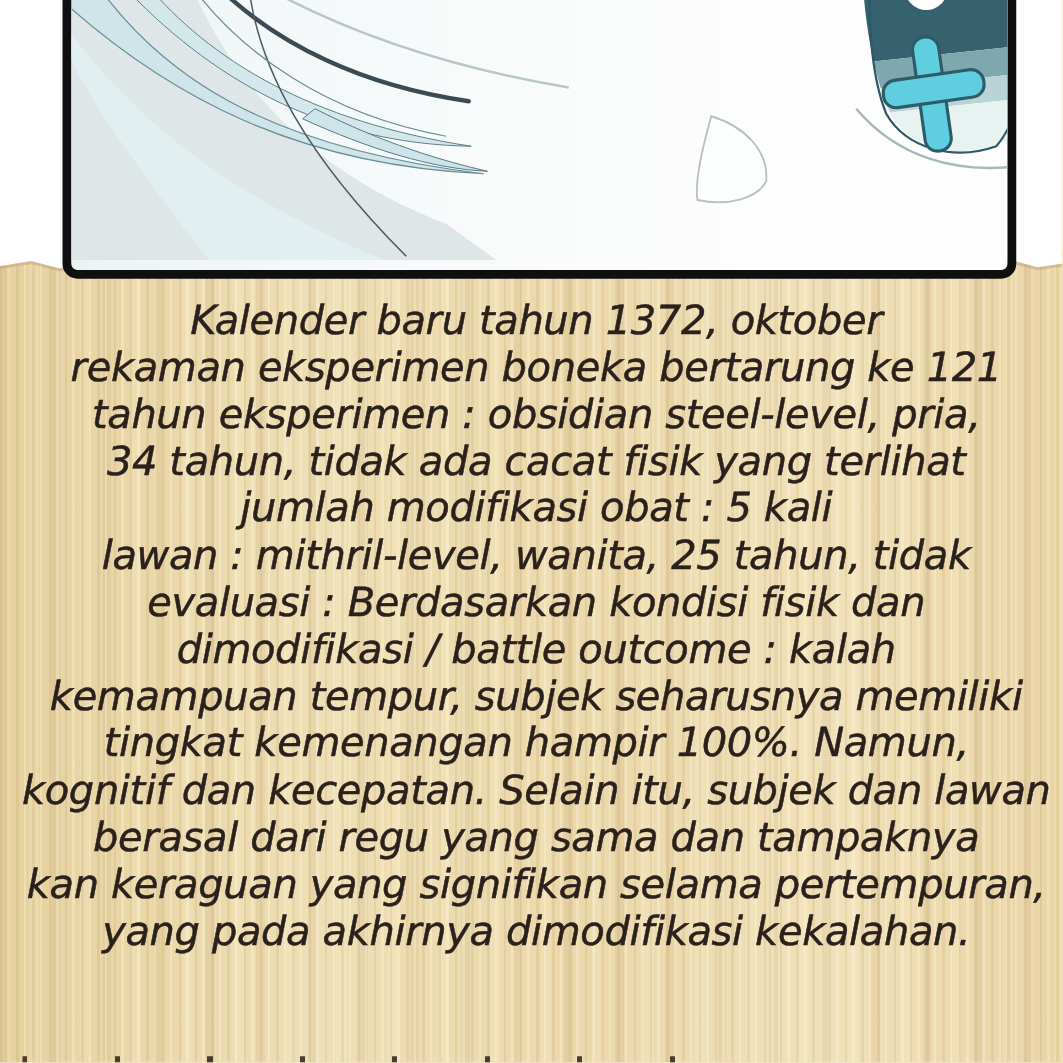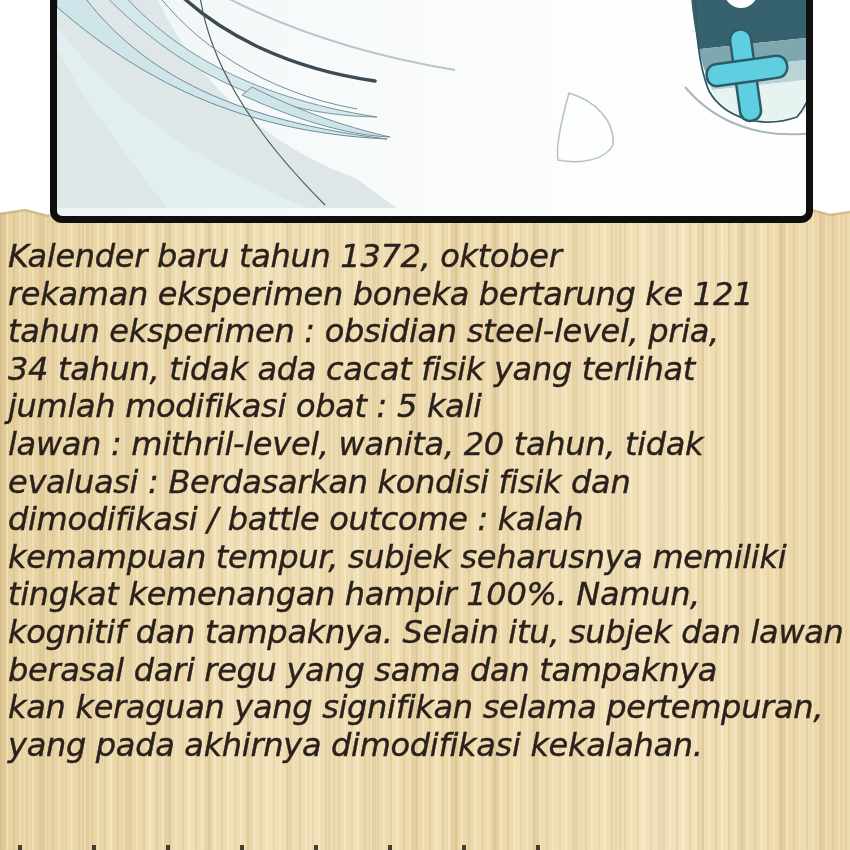--- a/index.html
+++ b/index.html
@@ -25,21 +25,21 @@
     background:linear-gradient(90deg,#edf3f4,#f7fafa 35%,#fdfdfd 70%,#fefefe);
     overflow:hidden;box-sizing:content-box;
   }
   .panel svg{display:block;width:749px;height:221px;}
   
   .journal{
     position:absolute;left:8px;top:238px;width:842px;z-index:4;
     color:#2b211c;font-style:italic;font-size:32px;line-height:37.6px;
     letter-spacing:-0.3px;
   }
-  .journal .line{white-space:nowrap;height:37.6px;
+  .journal .line{white-space:nowrap;height:37.6px;text-align:center;
     -webkit-text-stroke:0.4px #2b211c;}
   .clipped-marks{
     position:absolute;left:18px;top:845px;width:540px;height:5px;z-index:4;
     background-image:repeating-linear-gradient(90deg,#2b211c 0 4px,rgba(0,0,0,0) 4px 74px);
     opacity:.85;
   }
 </style>
 </head>
 <body>
 
@@ -90,24 +90,24 @@
     </g>
   </svg>
 </div>
 
 <div class="journal">
   <div class="line">Kalender baru tahun 1372, oktober</div>
   <div class="line">rekaman eksperimen boneka bertarung ke 121</div>
   <div class="line">tahun eksperimen : obsidian steel-level, pria,</div>
   <div class="line">34 tahun, tidak ada cacat fisik yang terlihat</div>
   <div class="line">jumlah modifikasi obat : 5 kali</div>
-  <div class="line">lawan : mithril-level, wanita, 20 tahun, tidak</div>
+  <div class="line">lawan : mithril-level, wanita, 25 tahun, tidak</div>
   <div class="line">evaluasi : Berdasarkan kondisi fisik dan</div>
   <div class="line">dimodifikasi / battle outcome : kalah</div>
   <div class="line">kemampuan tempur, subjek seharusnya memiliki</div>
   <div class="line">tingkat kemenangan hampir 100%. Namun,</div>
-  <div class="line">kognitif dan tampaknya. Selain itu, subjek dan lawan</div>
+  <div class="line">kognitif dan kecepatan. Selain itu, subjek dan lawan</div>
   <div class="line">berasal dari regu yang sama dan tampaknya</div>
   <div class="line">kan keraguan yang signifikan selama pertempuran,</div>
   <div class="line">yang pada akhirnya dimodifikasi kekalahan.</div>
 </div>
 
 <div class="clipped-marks"></div>
 
 </body></html>

